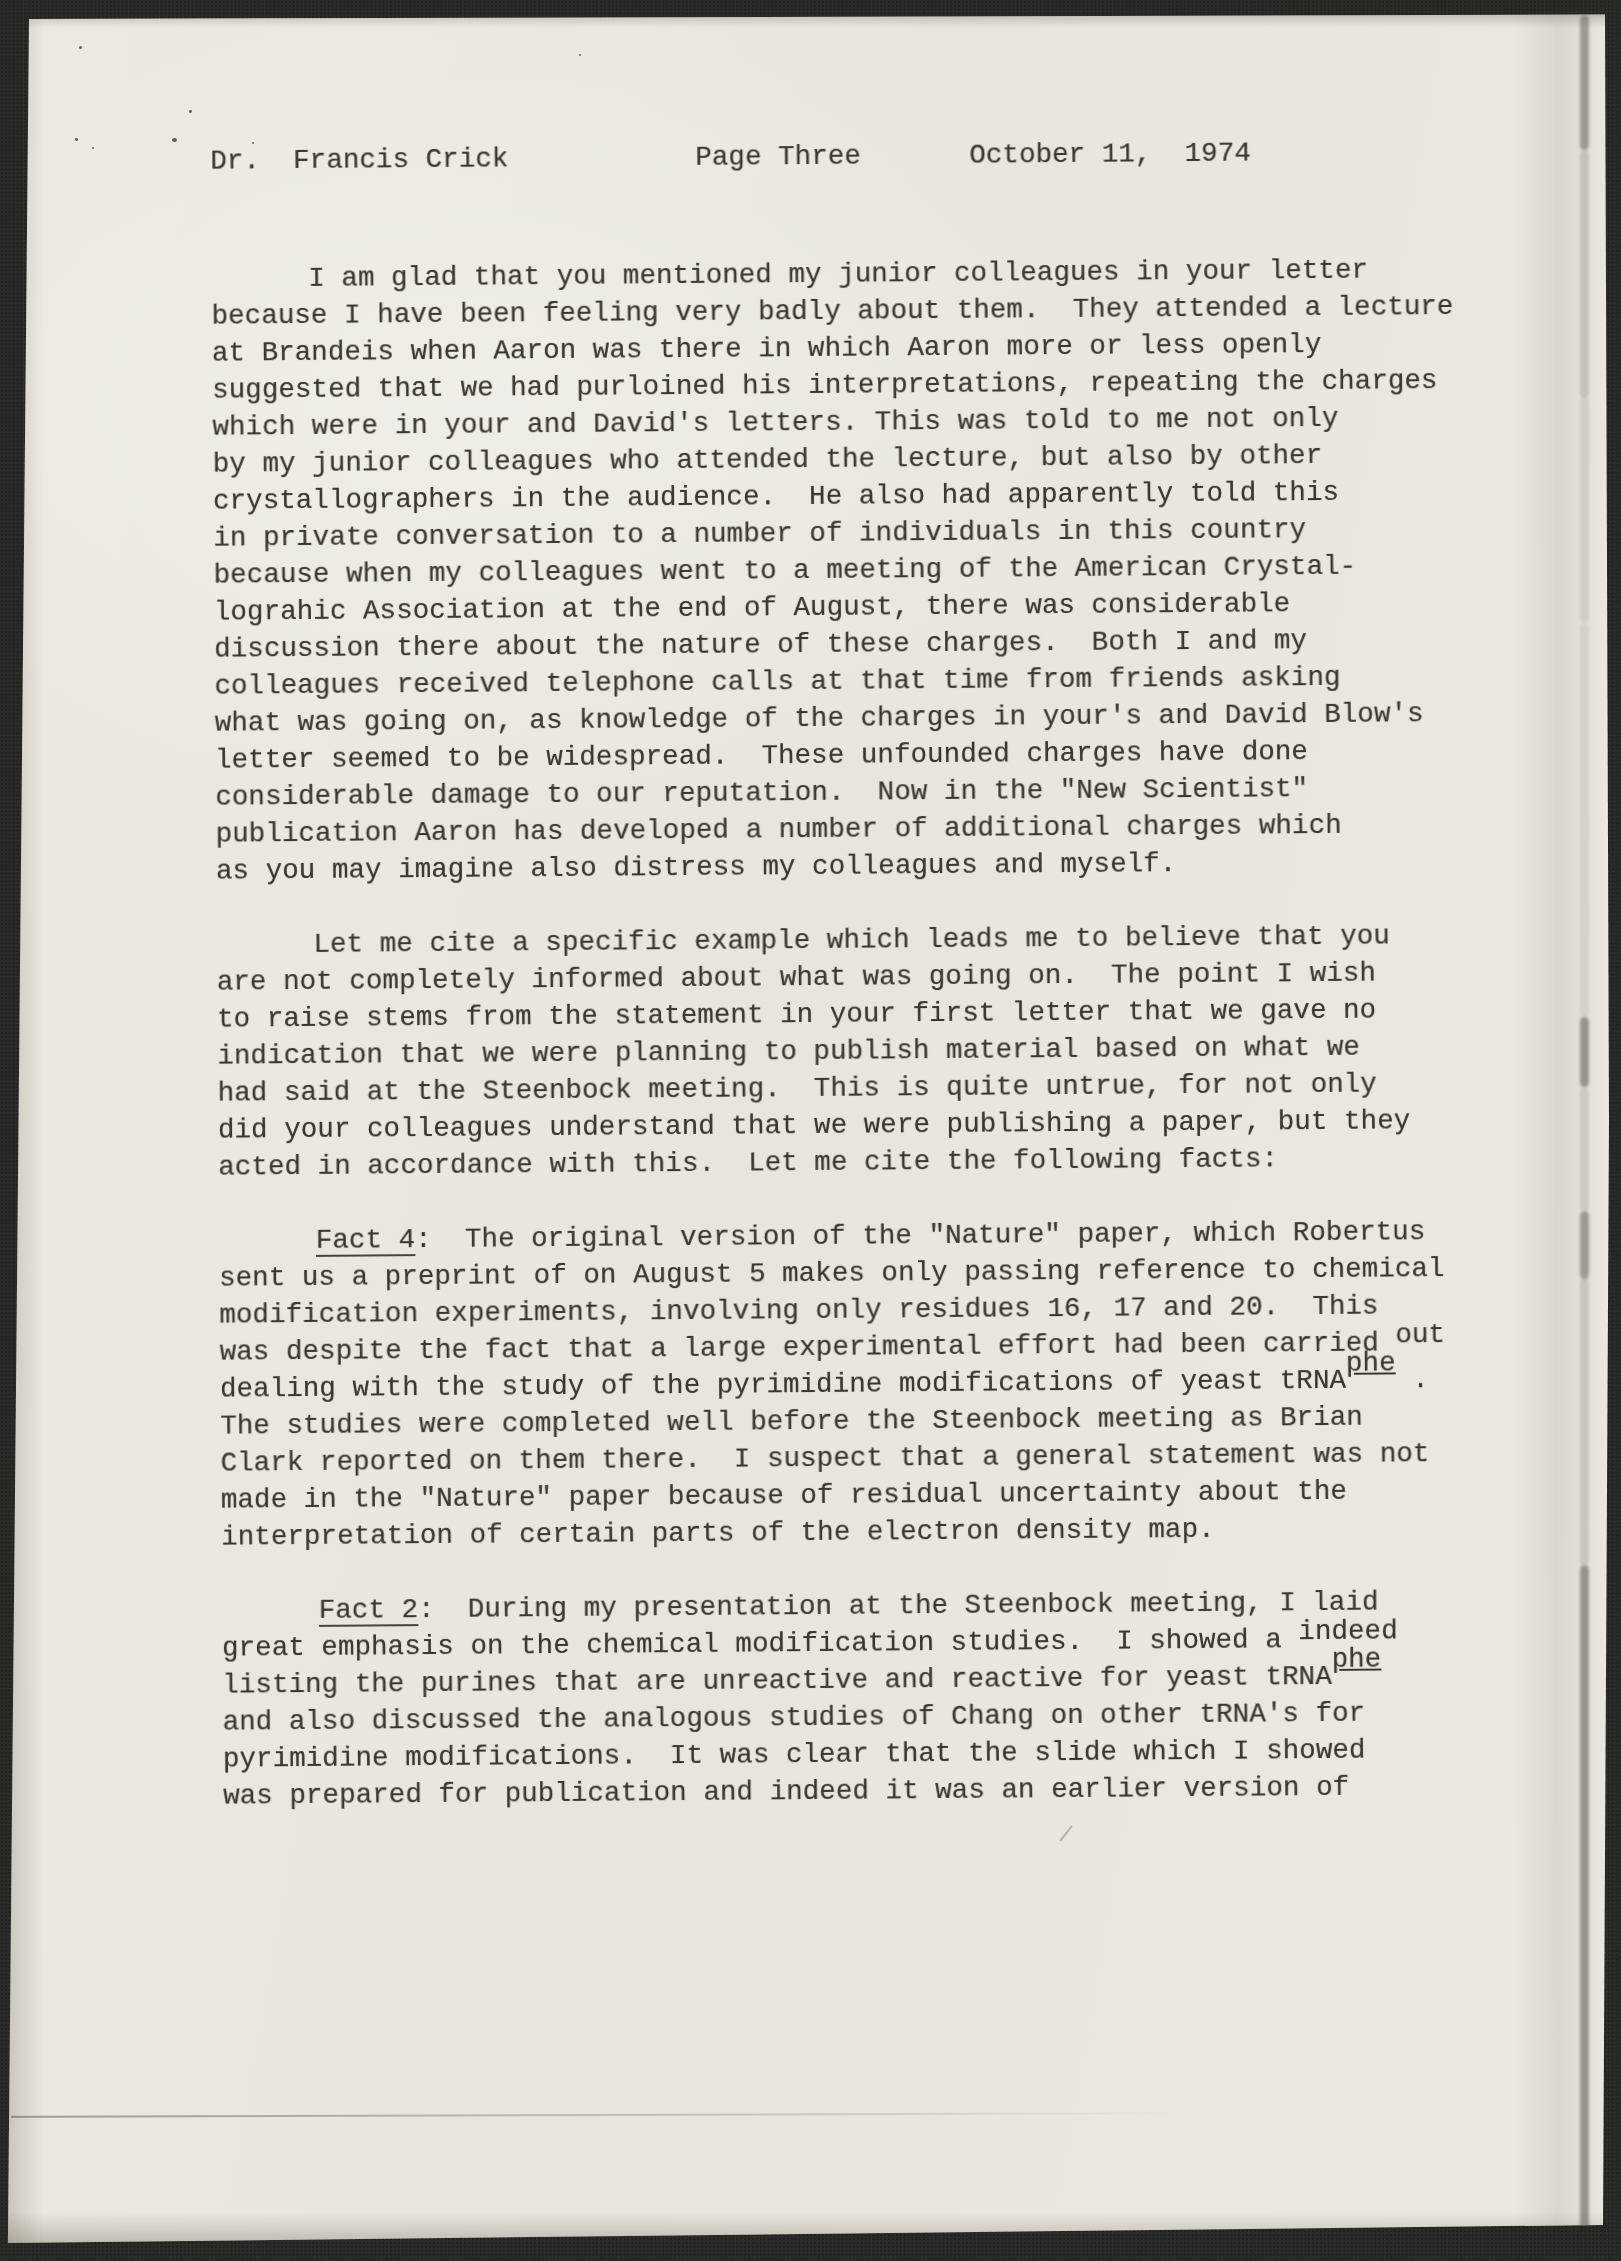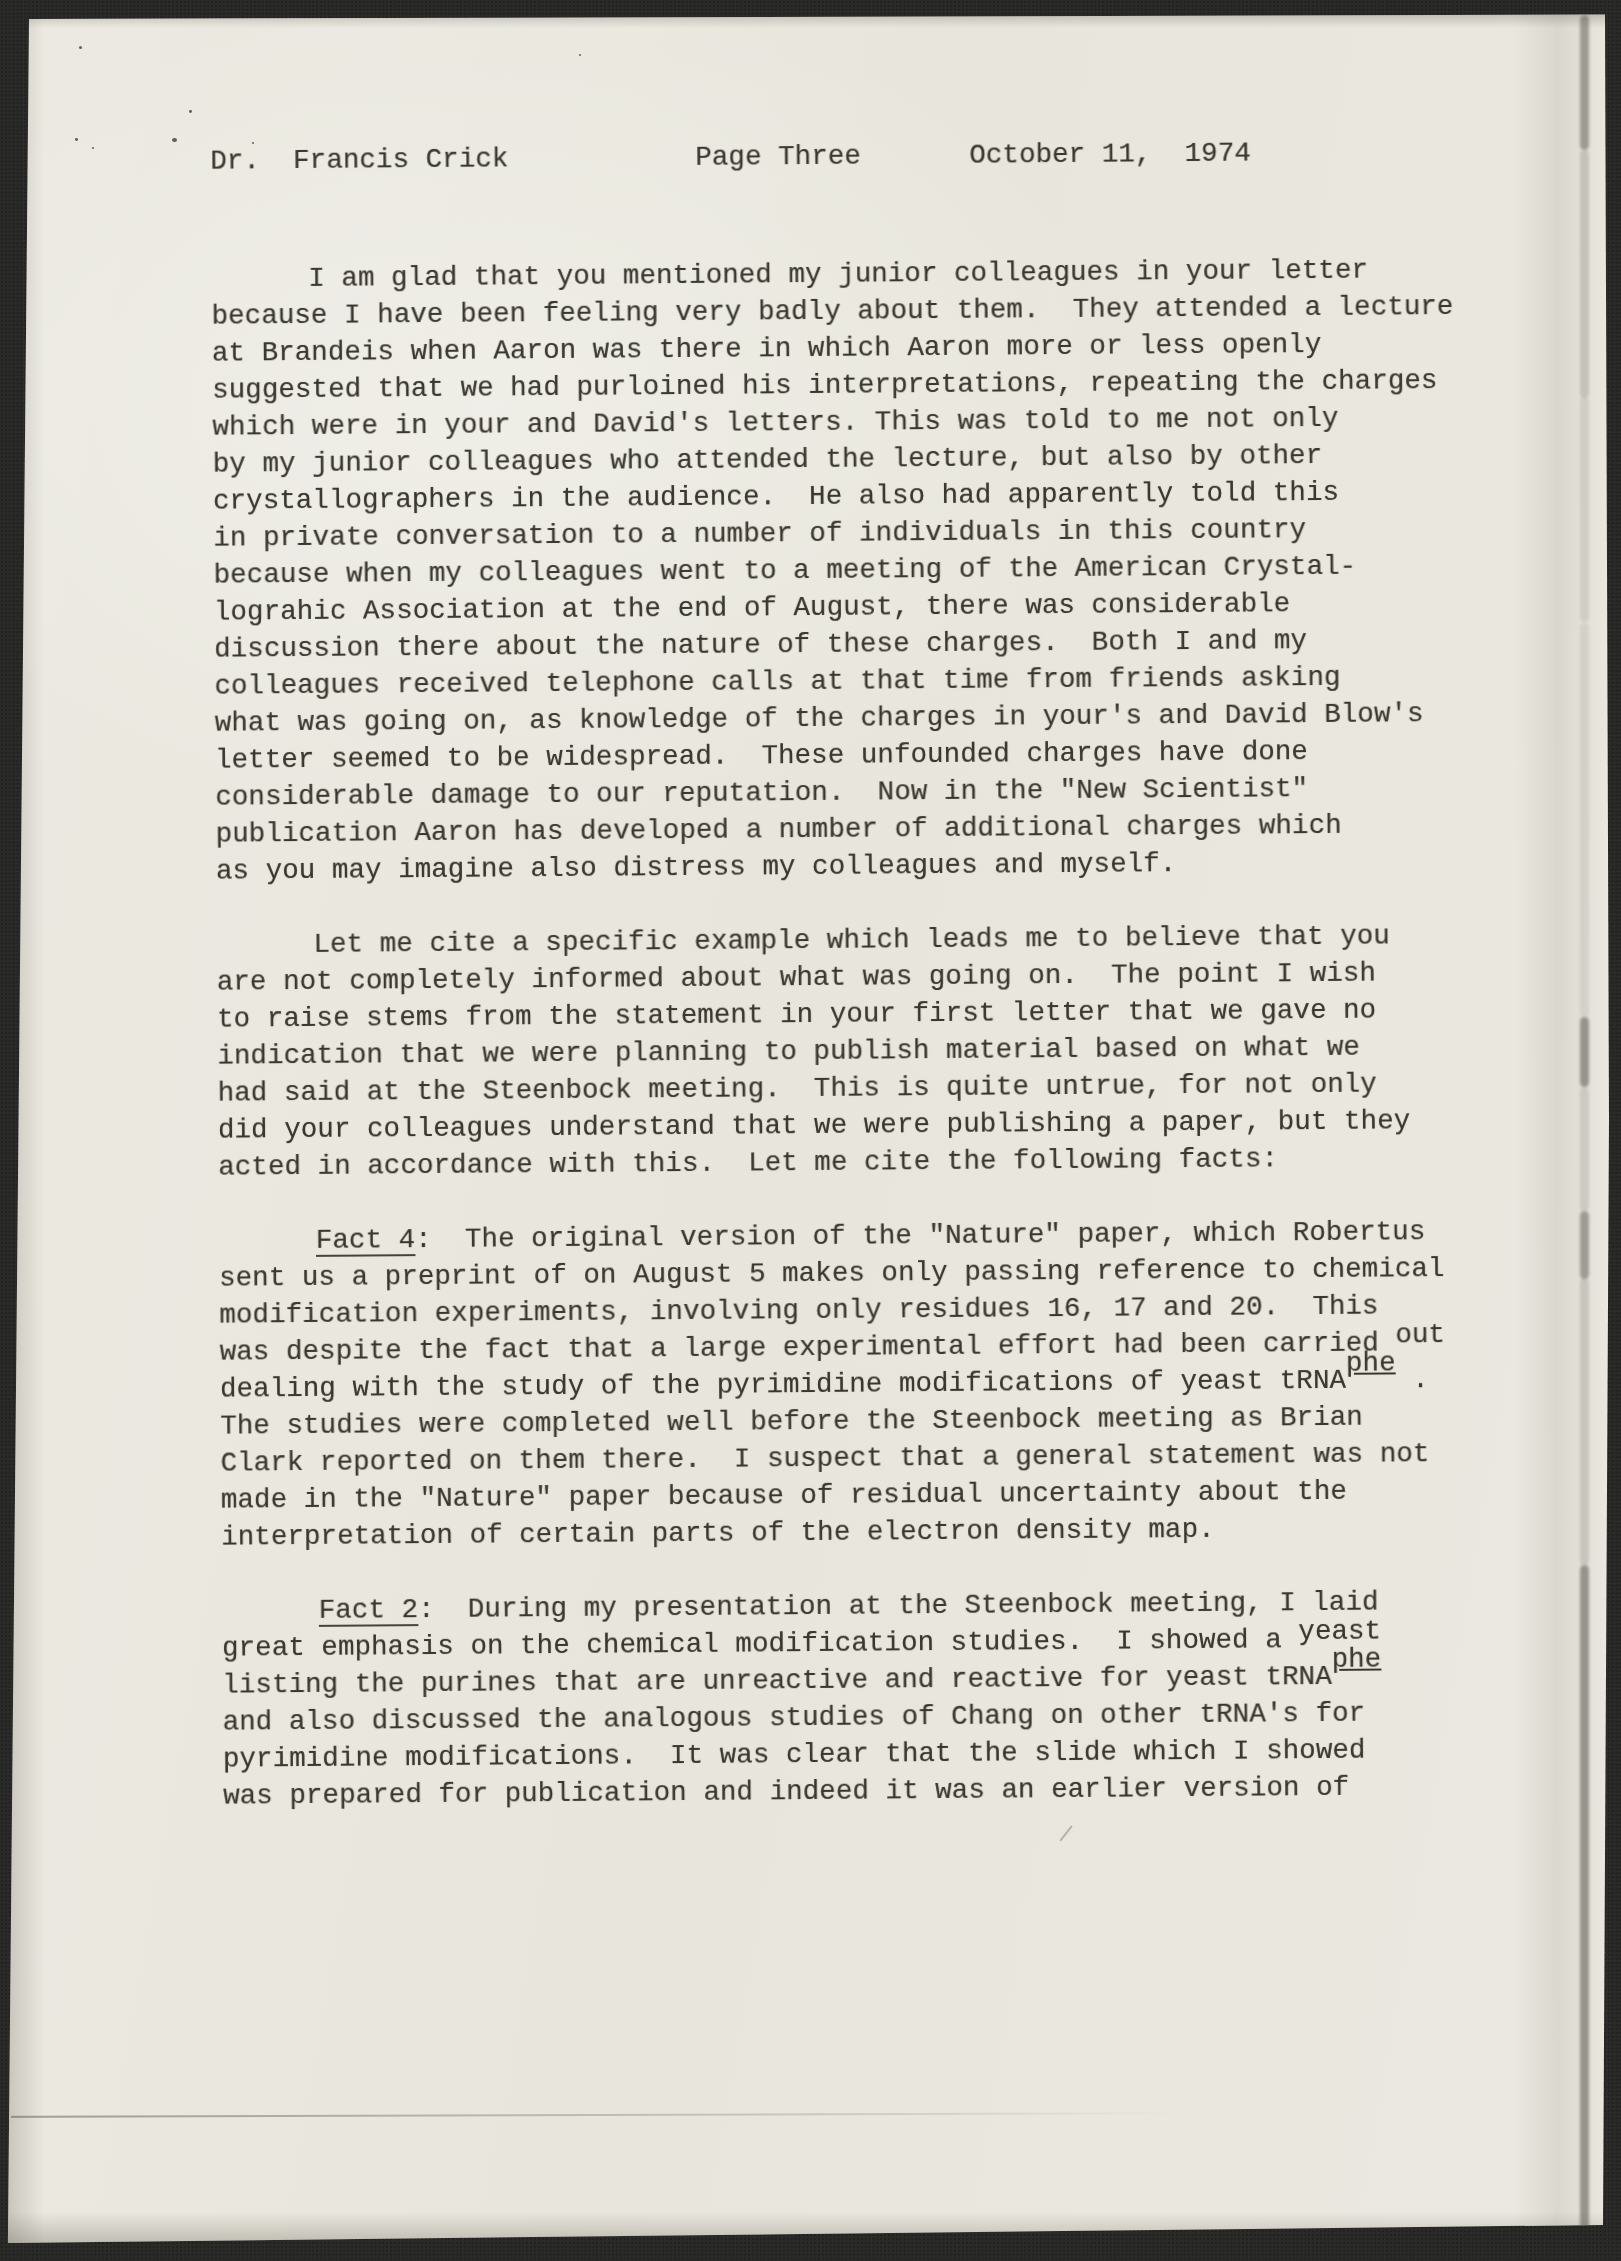--- a/index.html
+++ b/index.html
@@ -153,21 +153,21 @@
           <div class="line"><span>was despite the fact that a large experimental effort had been carried </span><span class="raised">out</span></div>
           <div class="line"><span>dealing with the study of the pyrimidine modifications of yeast tRNA</span><span class="sup">phe</span><span> .</span></div>
           <div class="para0">The studies were completed well before the Steenbock meeting as Brian
 Clark reported on them there.  I suspect that a general statement was not
 made in the "Nature" paper because of residual uncertainty about the
 interpretation of certain parts of the electron density map.</div>
         </div>
 
         <div>
           <div class="line line-first"><span class="u">Fact 2</span><span>:  During my presentation at the Steenbock meeting, I laid</span></div>
-          <div class="line"><span>great emphasis on the chemical modification studies.  I showed a </span><span class="raised">yeast</span></div>
+          <div class="line"><span>great emphasis on the chemical modification studies.  I showed a </span><span class="raised">indeed</span></div>
           <div class="line"><span>listing the purines that are unreactive and reactive for yeast tRNA</span><span class="sup">phe</span></div>
           <div class="para0">and also discussed the analogous studies of Chang on other tRNA's for
 pyrimidine modifications.  It was clear that the slide which I showed
 was prepared for publication and indeed it was an earlier version of</div>
         </div>
 
       </div>
     </div>
   </div>
 </div>

